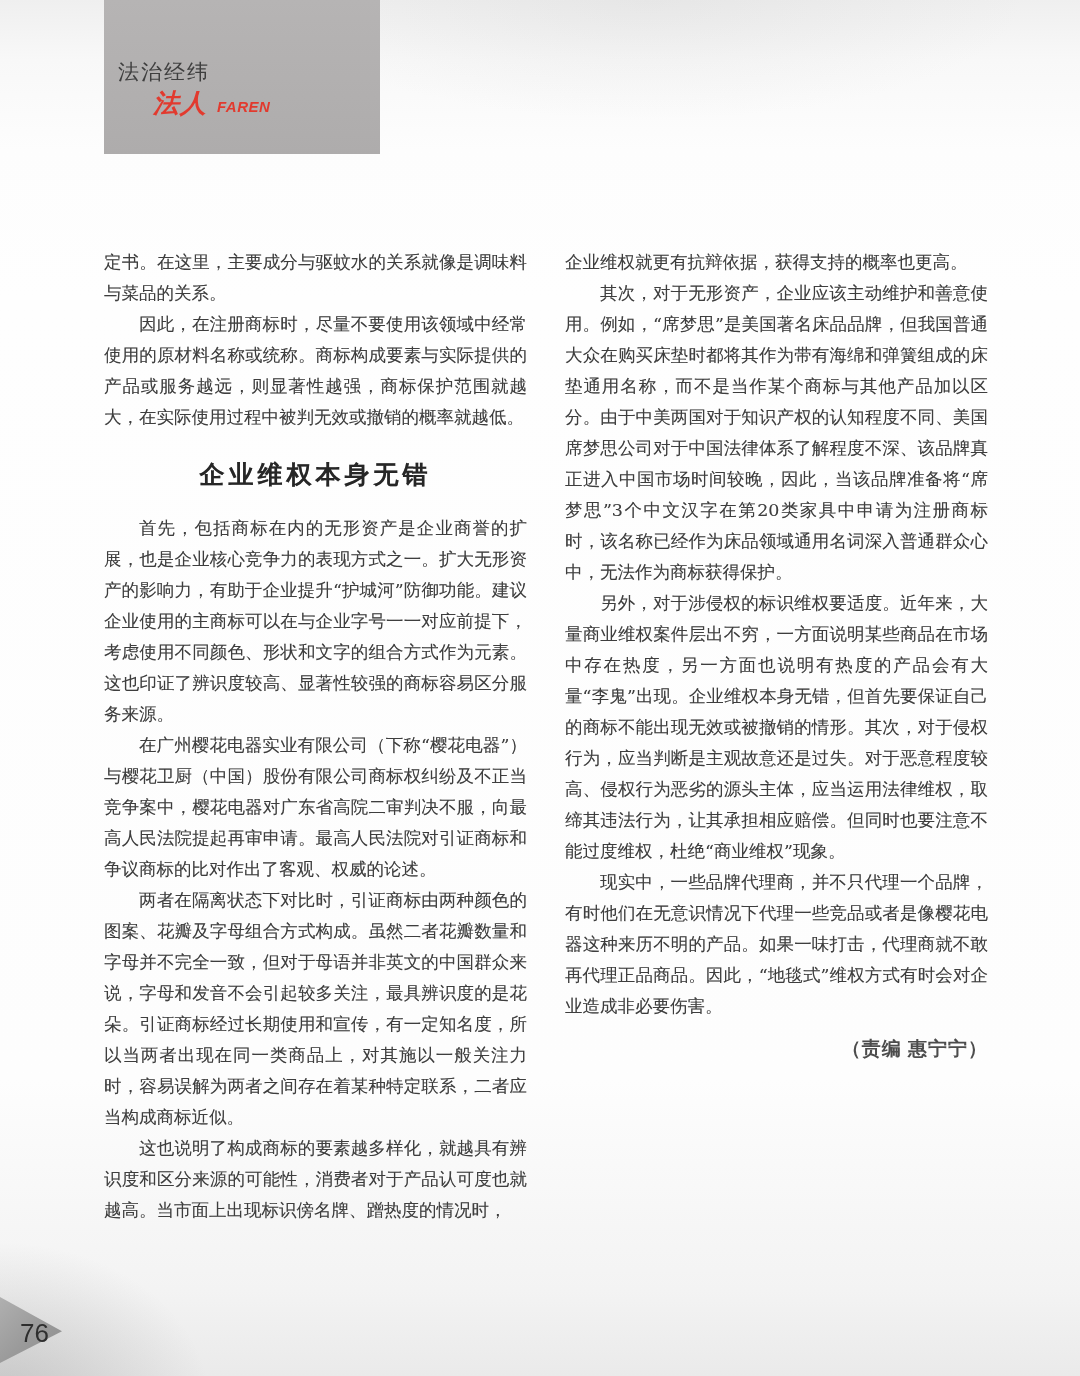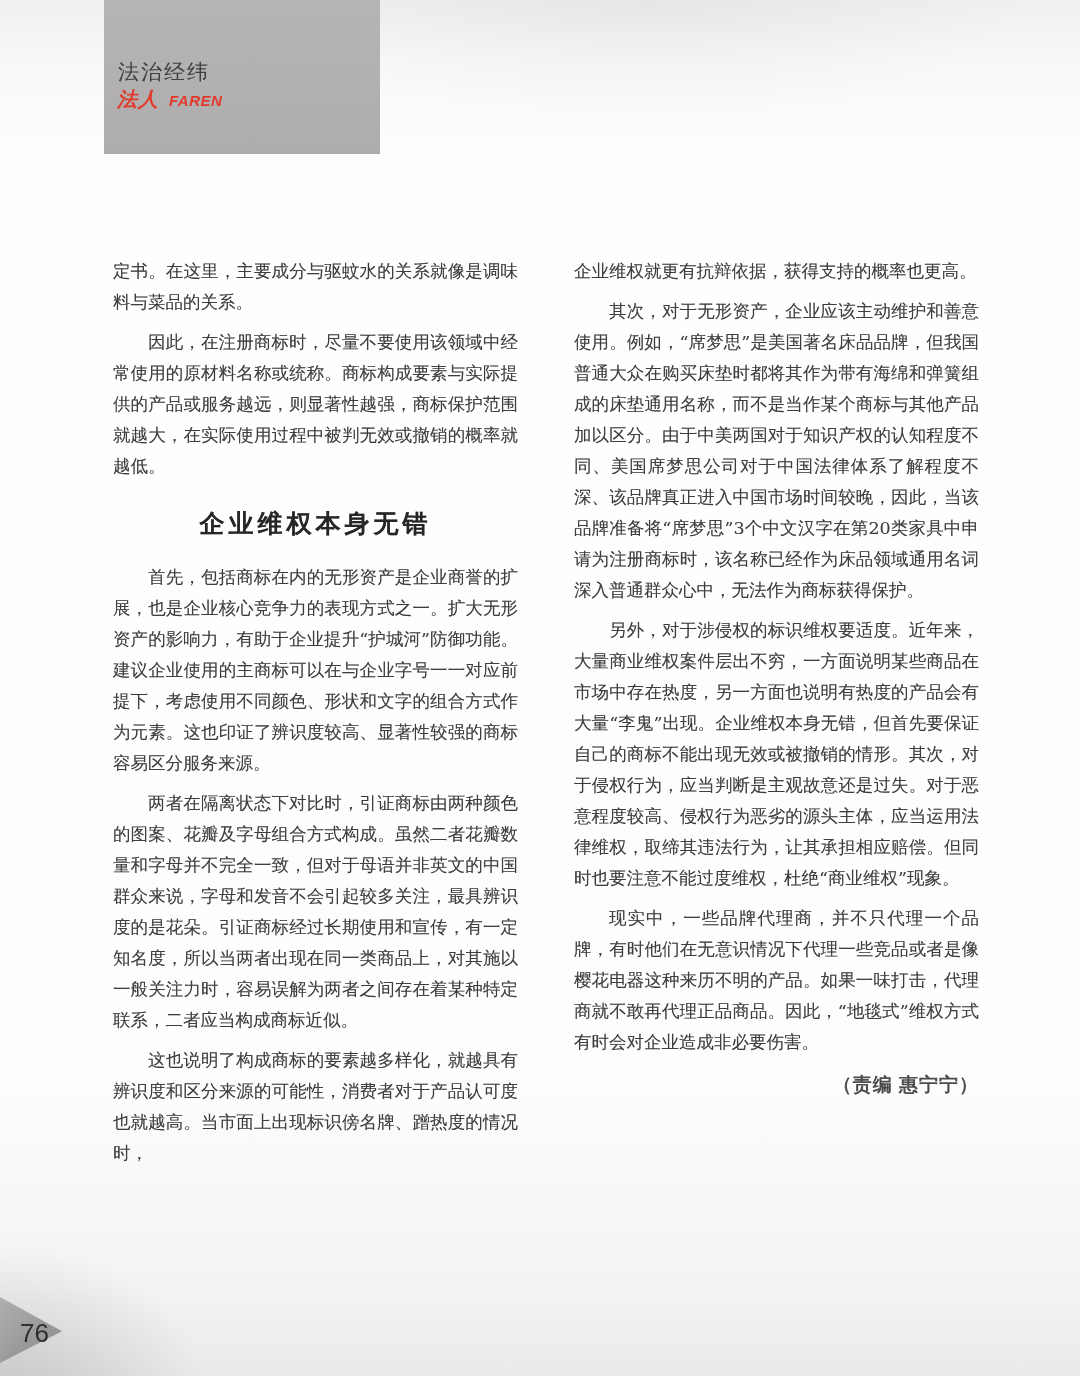--- a/index.html
+++ b/index.html
@@ -22,41 +22,42 @@
     padding:16px;
   }
   .section-label{
     position:absolute;left:14px;top:58px;
     font-family:"Liberation Sans",sans-serif;
     font-size:21px;color:#3f3f3f;letter-spacing:2px;font-weight:500;
   }
   .logo{position:absolute;left:13px;top:86px;white-space:nowrap;}
   .logo-cn{
     font-family:Liberation Sans, sans-serif;
-    font-style:italic;font-weight:900;font-size:20px;color:#e23a2e;
+    font-style:italic;font-weight:900;font-size:26px;color:#e23a2e;
     letter-spacing:1px;
+    margin-left:36px;
   }
   .logo-en{
     font-family:"Liberation Sans",sans-serif;
     font-style:italic;font-weight:800;font-size:15px;color:#e23a2e;
     margin-left:10px;letter-spacing:.5px;
   }
 
   
   .columns{
     position:absolute;left:104px;top:247px;width:884px;
     display:flex;gap:38px;
   }
   .col{flex:1;min-width:0;
     font-size:17.5px;line-height:31px;
     text-align:justify;text-justify:inter-ideograph;
     color:#3e3e3e;
     text-shadow:0 0 .6px rgba(70,70,70,.35);
   }
-  .col p{margin:9px;text-indent:2em;}
+  .col p{margin:0;text-indent:2em;}
   .col p.cont{text-indent:0;}
   .col h2{
     margin:26px 0 22px;
     font-size:25px;line-height:32px;
     text-align:center;font-weight:700;color:#262626;
     letter-spacing:4px;text-indent:0;
     text-shadow:0 0 .5px rgba(40,40,40,.5);
   }
 
   
@@ -104,20 +105,21 @@
     </div>
   </div>
 
   <main class="columns">
 
     <section class="col">
       <p class="cont">定书。在这里，主要成分与驱蚊水的关系就像是调味料与菜品的关系。</p>
       <p>因此，在注册商标时，尽量不要使用该领域中经常使用的原材料名称或统称。商标构成要素与实际提供的产品或服务越远，则显著性越强，商标保护范围就越大，在实际使用过程中被判无效或撤销的概率就越低。</p>
       <h2>企业维权本身无错</h2>
       <p>首先，包括商标在内的无形资产是企业商誉的扩展，也是企业核心竞争力的表现方式之一。扩大无形资产的影响力，有助于企业提升“护城河”防御功能。建议企业使用的主商标可以在与企业字号一一对应前提下，考虑使用不同颜色、形状和文字的组合方式作为元素。这也印证了辨识度较高、显著性较强的商标容易区分服务来源。</p>
+      <p>在广州樱花电器实业有限公司（下称“樱花电器”）与樱花卫厨（中国）股份有限公司商标权纠纷及不正当竞争案中，樱花电器对广东省高院二审判决不服，向最高人民法院提起再审申请。最高人民法院对引证商标和争议商标的比对作出了客观、权威的论述。</p>
       <p>两者在隔离状态下对比时，引证商标由两种颜色的图案、花瓣及字母组合方式构成。虽然二者花瓣数量和字母并不完全一致，但对于母语并非英文的中国群众来说，字母和发音不会引起较多关注，最具辨识度的是花朵。引证商标经过长期使用和宣传，有一定知名度，所以当两者出现在同一类商品上，对其施以一般关注力时，容易误解为两者之间存在着某种特定联系，二者应当构成商标近似。</p>
       <p>这也说明了构成商标的要素越多样化，就越具有辨识度和区分来源的可能性，消费者对于产品认可度也就越高。当市面上出现标识傍名牌、蹭热度的情况时，</p>
     </section>
 
     <section class="col">
       <p class="cont">企业维权就更有抗辩依据，获得支持的概率也更高。</p>
       <p>其次，对于无形资产，企业应该主动维护和善意使用。例如，“席梦思”是美国著名床品品牌，但我国普通大众在购买床垫时都将其作为带有海绵和弹簧组成的床垫通用名称，而不是当作某个商标与其他产品加以区分。由于中美两国对于知识产权的认知程度不同、美国席梦思公司对于中国法律体系了解程度不深、该品牌真正进入中国市场时间较晚，因此，当该品牌准备将“席梦思”3个中文汉字在第20类家具中申请为注册商标时，该名称已经作为床品领域通用名词深入普通群众心中，无法作为商标获得保护。</p>
       <p>另外，对于涉侵权的标识维权要适度。近年来，大量商业维权案件层出不穷，一方面说明某些商品在市场中存在热度，另一方面也说明有热度的产品会有大量“李鬼”出现。企业维权本身无错，但首先要保证自己的商标不能出现无效或被撤销的情形。其次，对于侵权行为，应当判断是主观故意还是过失。对于恶意程度较高、侵权行为恶劣的源头主体，应当运用法律维权，取缔其违法行为，让其承担相应赔偿。但同时也要注意不能过度维权，杜绝“商业维权”现象。</p>
       <p>现实中，一些品牌代理商，并不只代理一个品牌，有时他们在无意识情况下代理一些竞品或者是像樱花电器这种来历不明的产品。如果一味打击，代理商就不敢再代理正品商品。因此，“地毯式”维权方式有时会对企业造成非必要伤害。</p>
       <p class="editor">（责编 惠宁宁）</p>

